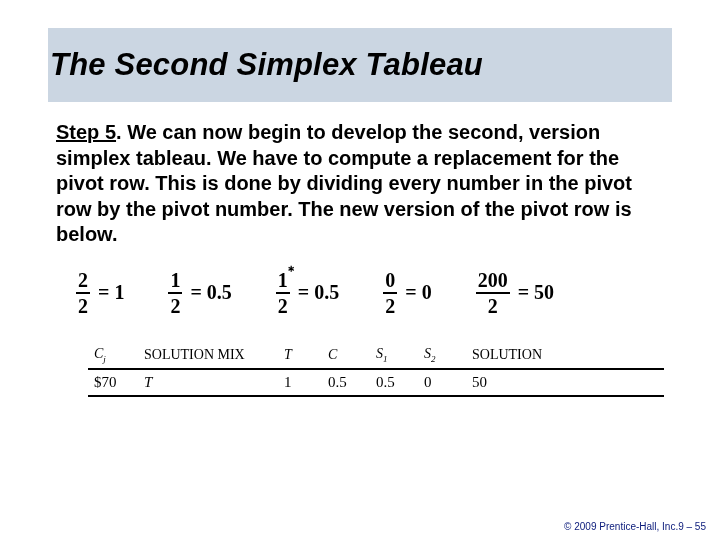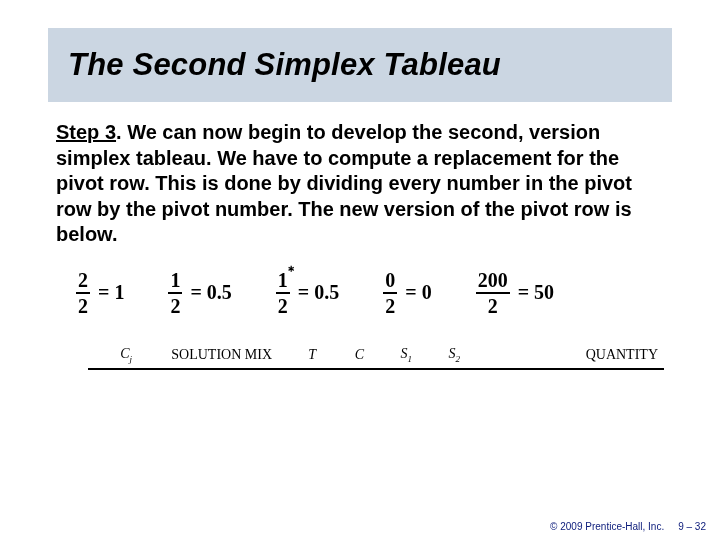--- a/index.html
+++ b/index.html
@@ -9,21 +9,21 @@
     font-family: Arial, Helvetica, sans-serif;
     color: #000;
     position: relative;
   }
   .title-band {
     margin: 28px 48px 8px 48px;
     background: #cbd6e2;
     height: 74px;
     display: flex;
     align-items: center;
-    padding-left: 20px;
+    padding-left: 2px;
   }
   .title-band h1 {
     font-size: 31px;
     font-style: italic;
     font-weight: bold;
     letter-spacing: 0.2px;
   }
   .body-text {
     margin: 18px 56px 0 56px;
     font-size: 20px;
@@ -67,21 +67,21 @@
   .eqrhs { white-space: nowrap; }
   .table-wrap {
     margin: 26px 56px 0 88px;
   }
   table {
     border-collapse: collapse;
     width: 100%;
     font-family: "Times New Roman", serif;
   }
   th, td {
-    text-align: right;
+    text-align: left;
     padding: 4px 6px;
     font-size: 15px;
   }
   th {
     font-weight: normal;
     font-size: 14px;
   }
   th.italic, .italic { font-style: italic; }
   th .sub, td .sub { font-size: 9px; vertical-align: sub; font-style: italic; }
   tr.head-row th {
@@ -91,33 +91,32 @@
     border-bottom: 2.5px solid #000;
   }
   .footer {
     position: absolute;
     right: 14px;
     bottom: 8px;
     font-size: 10px;
     color: #0a1a7a;
     font-family: Arial, sans-serif;
     display: flex;
-    gap: 14px;
     align-items: baseline;
   }
 </style>
 </head>
 <body>
 
 <div class="title-band">
   <h1>The Second Simplex Tableau</h1>
 </div>
 
 <p class="body-text">
-  <span class="step">Step 3</span><span>.</span><span> We can now begin to develop the second, version simplex tableau. We have to compute a replacement for the pivot row. This is done by dividing every number in the pivot row by the pivot number. The new version of the pivot row is below.</span>
+  <span class="step">Step 5</span><span>.</span><span> We can now begin to develop the second, version simplex tableau. We have to compute a replacement for the pivot row. This is done by dividing every number in the pivot row by the pivot number. The new version of the pivot row is below.</span>
 </p>
 
 <div class="fracs">
   <span class="frac-group">
     <span class="frac">
       <span class="num">2</span>
       <span class="bar"></span>
       <span class="den">2</span>
     </span>
     <span class="eqrhs"><span>=</span> <span>1</span></span>
@@ -173,22 +172,31 @@
         <col>
     </colgroup>
     <tbody>
         <tr class="head-row">
       <th class="italic"><span>C</span><span class="sub">j</span></th>
       <th>SOLUTION MIX</th>
       <th class="italic">T</th>
       <th class="italic">C</th>
       <th class="italic"><span>S</span><span class="sub">1</span></th>
       <th class="italic"><span>S</span><span class="sub">2</span></th>
-      <th>QUANTITY</th>
+      <th>SOLUTION</th>
+    </tr>
+    <tr class="data-row">
+      <td>$70</td>
+      <td class="italic">T</td>
+      <td>1</td>
+      <td>0.5</td>
+      <td>0.5</td>
+      <td>0</td>
+      <td>50</td>
     </tr>
   </tbody>
     </table>
 </div>
 
 <div class="footer">
   <span>© 2009 Prentice-Hall, Inc.</span>
-  <span>9 – 32</span>
+  <span>9 – 55</span>
 </div>
 
 </body></html>

